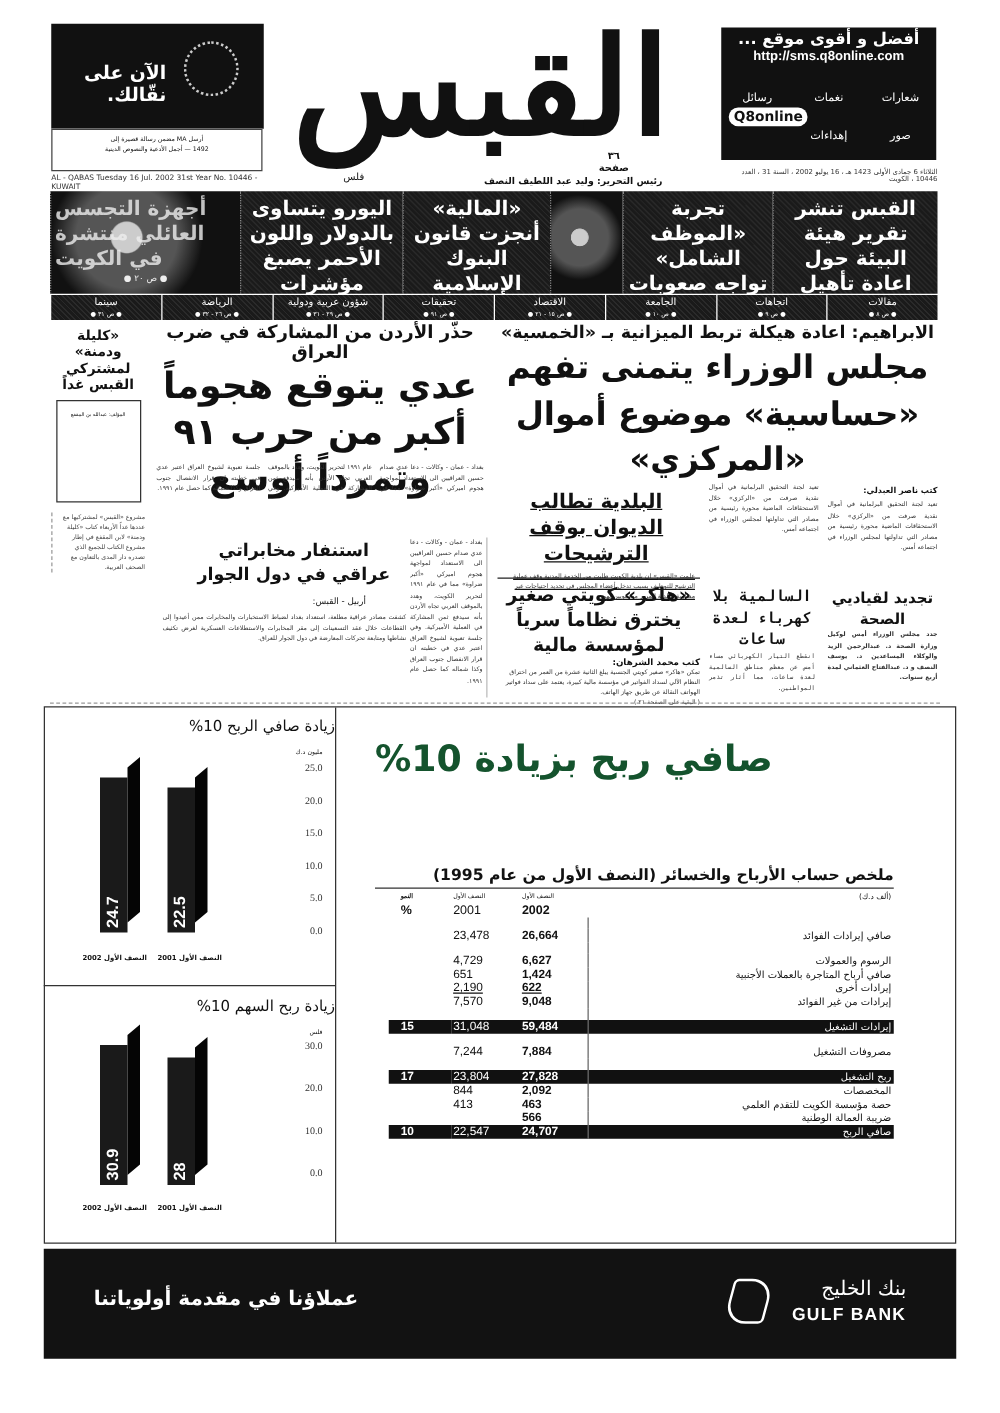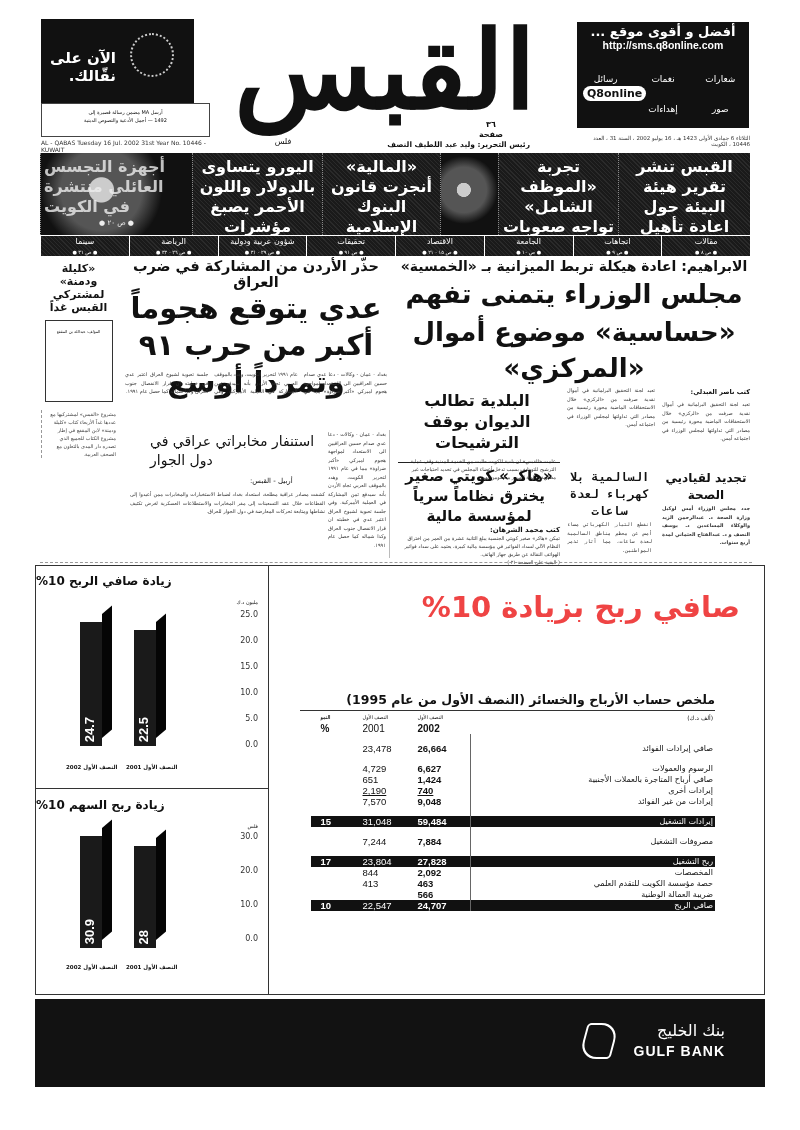--- a/index.html
+++ b/index.html
@@ -2,21 +2,21 @@
 <html><head>
 <meta charset="utf-8">
 <style>
   * { box-sizing: border-box; margin: 0; padding: 0; }
   html, body { width: 800px; height: 1130px; background: #fff; overflow: hidden; }
   body { position: relative; font-family: "DejaVu Sans", sans-serif; color: #111; direction: rtl; }
   .abs { position: absolute; }
   .grain { background: repeating-linear-gradient(45deg,#1a1a1a 0 2px,#2a2a2a 2px 3px); }
 
   
-  #ad-left { left: 41px; top: 19px; width: 153px; height: 84px; background: #111; color:#fff; }
+  #ad-left { left: 41px; top: 19px; width: 170px; height: 84px; background: #111; color:#fff; }
   #ad-left .slogan { position:absolute; right:78px; top:30px; font-size:15px; font-weight:bold; }
   #ad-left .emblem { position:absolute; right:20px; top:14px; width:44px; height:44px; border:2px dotted #ccc; border-radius:50%; }
   #ad-left-strip { left: 41px; top: 103px; width: 169px; height: 34px; border:1px solid #444; font-size:5px; background:#fff; color:#111; padding:4px 40px; text-align:center; line-height:8px;}
   #qabas-line { left: 41px; top: 139px; width: 170px; font-size:6px; direction:ltr; color:#333; }
 
   #logo { left: 220px; top: 20px; width: 330px; height: 110px; font-family:"DejaVu Serif", serif; font-size:108px; font-weight:900; line-height:100px; text-align:center; letter-spacing:-4px; transform: scaleX(1.05); }
   #price { left: 268px; top: 125px; font-size:8px; text-align:center; width:30px; line-height:11px; }
   #pages { left: 476px; top: 120px; font-size:8px; text-align:center; width:30px; line-height:10px; font-weight:bold;}
   #editor { left: 330px; top: 140px; width: 200px; font-size:7.5px; font-weight:bold; }
 
@@ -44,51 +44,51 @@
   #sidebar .ttl { font-size:11px; font-weight:bold; line-height:13px; }
   #sidebar .book { margin:6px auto 0; width:68px; height:82px; border:1px solid #333; font-size:4px; padding-top:8px; }
   #sidebar .txt { margin-top:8px; font-size:5px; line-height:8px; color:#444; text-align:right; border-left:1px dashed #999; padding-left:3px; }
 
   
   #iraq { left: 125px; top: 258px; width: 262px; }
   #iraq .kicker { font-size:14.5px; font-weight:bold; text-align:center; }
   #iraq .head { font-size:29px; font-weight:900; text-align:center; line-height:37px; }
   #iraq-cols { left: 125px; top: 370px; width: 262px; height: 190px; }
   .col-text { font-size:5px; line-height:8.5px; color:#333; text-align:justify; overflow:hidden; }
-  #intel { left: 150px; top: 432px; width: 170px; text-align:left; font-size:14px; font-weight:400; line-height:19px; }
+  #intel { left: 150px; top: 432px; width: 170px; text-align:center; font-size:14px; font-weight:700; line-height:19px; }
   #intel-by { left: 250px; top: 477px; font-size:7px; }
 
   
   #main-story { left: 398px; top: 258px; width: 352px; text-align:center; }
   #main-story .kicker { font-size:14px; font-weight:bold; }
   #main-story .head { font-size:26px; font-weight:900; line-height:36px; margin-top:2px; }
 
-  #baladiya { left: 398px; top: 390px; width: 158px; text-align:center; }
+  #baladiya { left: 398px; top: 390px; width: 158px; text-align:center;text-decoration:underline; }
   #baladiya .h { font-size:16px; font-weight:900; line-height:21px; }
   #baladiya .t { font-size:5px; line-height:8px; text-align:right; color:#333; margin-top:4px; }
   #hacker { left: 398px; top: 462px; width: 162px; text-align:center; border-top:1px solid #222; padding-top:3px; }
   #hacker .h { font-size:15px; font-weight:900; line-height:20px; }
   #hacker .by { font-size:7px; font-weight:bold; text-align:right; }
   #hacker .t { font-size:5px; line-height:8px; text-align:right; color:#333; }
 
   #salmiya { left: 567px; top: 470px; width: 85px; text-align:center;font-family:Liberation Mono, monospace; }
   #salmiya .h { font-size:12px; font-weight:900; line-height:17px; }
   #tajdeed { left: 662px; top: 470px; width: 88px; text-align:center; }
   #tajdeed .h { font-size:12px; font-weight:900; line-height:17px; }
   #author { left: 662px; top: 388px; width: 88px; font-size:6.5px; font-weight:bold; text-align:right; }
 
   
   #bank-ad { left: 35px; top: 565px; width: 730px; height: 430px; border:1px solid #333; }
   #ad-divider { left: 268px; top: 566px; width:1px; height:428px; background:#333; }
   #chart-divider { left: 35px; top: 788px; width: 233px; height:1px; background:#333; }
-  #ad-headline { left: 300px; top: 590px; width: 440px; text-align:right; font-size:29px; font-weight:900; color:#ef4444; letter-spacing:3px; }
+  #ad-headline { left: 300px; top: 590px; width: 440px; text-align:left; font-size:29px; font-weight:900; color:#14532d; letter-spacing:3px; }
   .chart { position:absolute; left:36px; width:232px; }
-  .chart .title { text-align:left; font-size:12px; font-weight:bold; margin-top:8px; }
+  .chart .title { text-align:right; font-size:12px; font-weight:normal; margin-top:8px; }
   .chart .unit { position:absolute; right:10px; font-size:5px; }
-  .chart .ytick { position:absolute; right:10px; font-size:8px; direction:ltr; color:#333; }
+  .chart .ytick { position:absolute; right:10px; font-size:8px; direction:ltr; color:#333;font-family:Liberation Serif, serif; }
   .chart .bar { position:absolute; width:22px; background:#1a1a1a; color:#fff; }
   .chart .bar .side { position:absolute; right:-10px; top:-8px; width:10px; height:100%; background:#050505; transform: skewY(-40deg); transform-origin: left top; }
   .chart .bar .val { position:absolute; bottom:4px; left:2px; font-size:13px; font-weight:bold; writing-mode: vertical-rl; transform: rotate(180deg); direction:ltr; font-family:"Liberation Sans", sans-serif; }
   .chart .xlab { position:absolute; font-size:5.5px; font-weight:bold; }
 
   #pl-title { left: 300px; top: 692px; width: 415px; font-size:12.5px; font-weight:900; text-align:right; border-bottom:1px solid #333; padding-bottom:3px; }
   #pl-table { left: 310px; top: 712px; width: 405px; border-collapse:collapse; font-size:9.5px; }
   #pl-table td, #pl-table th { padding:0 2px; line-height:11px; }
   #pl-table .num { width:55px; text-align:left; direction:ltr; font-family:"Liberation Sans", sans-serif; }
   #pl-table .n2002 { font-weight:bold; border-right:1px solid #666; }
@@ -335,21 +335,21 @@
         <td class="growth"></td>
       </tr>
     <tr>
         <td class="lbl">صافي أرباح المتاجرة بالعملات الأجنبية</td>
         <td class="num n2002">1,424</td>
         <td class="num">651</td>
         <td class="growth"></td>
       </tr>
     <tr>
         <td class="lbl">إيرادات أخرى</td>
-        <td class="num n2002" style="text-decoration:underline">740</td>
+        <td class="num n2002" style="text-decoration:underline">622</td>
         <td class="num" style="text-decoration:underline">2,190</td>
         <td class="growth"></td>
       </tr>
     <tr>
         <td class="lbl">إيرادات من غير الفوائد</td>
         <td class="num n2002">9,048</td>
         <td class="num">7,570</td>
         <td class="growth"></td>
       </tr>
     <tr class="gap">
@@ -409,16 +409,17 @@
     <tr class="hl">
         <td class="lbl">صافي الربح</td>
         <td class="num n2002">24,707</td>
         <td class="num">22,547</td>
         <td class="growth">10</td>
       </tr>
   </tbody>
 </table>
 
 <div id="bank-strip" class="abs grain">
+  <div class="slogan">عملاؤنا في مقدمة أولوياتنا</div>
   <div class="logo"></div>
   <div class="name-ar">بنك الخليج</div>
   <div class="name-en">GULF BANK</div>
 </div>
 
 </body></html>

